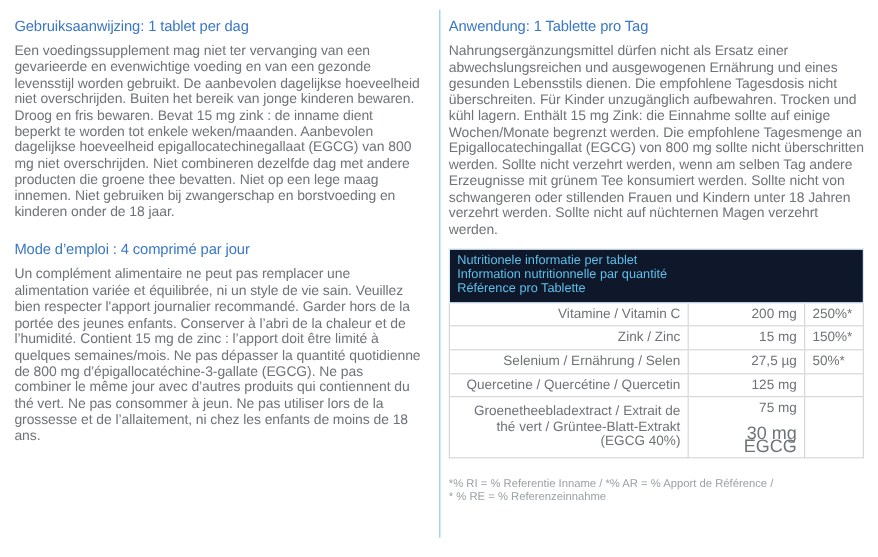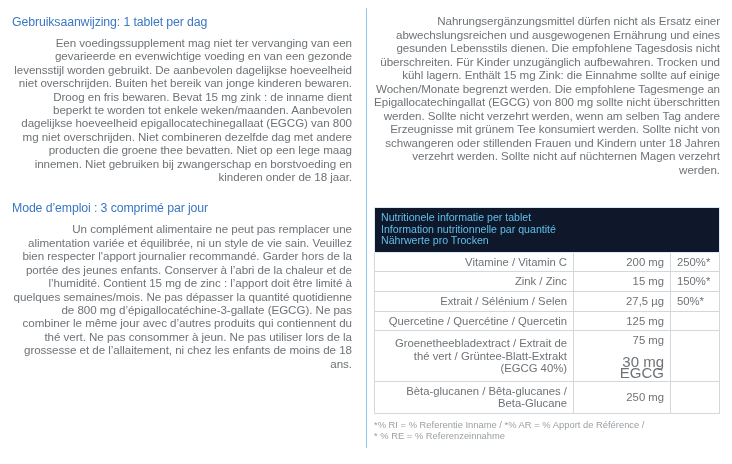--- a/index.html
+++ b/index.html
@@ -52,21 +52,20 @@
     font-weight: normal;
     letter-spacing: -0.1px;
   }
 
   .body-text {
     font-size: 11.6px;
     line-height: 13.4px;
     color: #6e7377;
     margin: 0;
     letter-spacing: -0.05px;
-    text-align: right;
   }
 
   .block-gap {
     height: 17px;
   }
 
   .de-block .body-text {
     line-height: 13.5px;
   }
 
@@ -132,21 +131,21 @@
     line-height: 11px;
     margin-top: 9px;
     color: #6e7377;
   }
 
   .col-w-name  { width: 199px; }
   .col-w-amt   { width: 97px; }
   .col-w-ri    { width: 49px; }
 
   .footnote {
-    margin-top: 5px;
+    margin-top: 15px;
     font-size: 9.4px;
     line-height: 11px;
     color: #9aa0a4;
   }
   .footnote span { display: block; }
 </style>
 </head>
 <body>
 
 <div class="page">
@@ -156,82 +155,78 @@
   <div class="col-left">
 
     <div class="nl-block">
       <p class="heading">Gebruiksaanwijzing: 1 tablet per dag</p>
       <p class="body-text">Een voedingssupplement mag niet ter vervanging van een gevarieerde en evenwichtige voeding en van een gezonde levensstijl worden gebruikt. De aanbevolen dagelijkse hoeveelheid niet overschrijden. Buiten het bereik van jonge kinderen bewaren. Droog en fris bewaren. Bevat 15 mg zink : de inname dient beperkt te worden tot enkele weken/maanden. Aanbevolen dagelijkse hoeveelheid epigallocatechinegallaat (EGCG) van 800 mg niet overschrijden. Niet combineren dezelfde dag met andere producten die groene thee bevatten. Niet op een lege maag innemen. Niet gebruiken bij zwangerschap en borstvoeding en kinderen onder de 18 jaar.</p>
     </div>
 
     <div class="block-gap"></div>
 
     <div class="fr-block">
-      <p class="heading">Mode d’emploi : 3 comprimé par jour</p>
+      <p class="heading">Mode d’emploi : 4 comprimé par jour</p>
       <p class="body-text">Un complément alimentaire ne peut pas remplacer une alimentation variée et équilibrée, ni un style de vie sain. Veuillez bien respecter l'apport journalier recommandé. Garder hors de la portée des jeunes enfants. Conserver à l’abri de la chaleur et de l’humidité. Contient 15 mg de zinc : l’apport doit être limité à quelques semaines/mois. Ne pas dépasser la quantité quotidienne de 800 mg d’épigallocatéchine-3-gallate (EGCG). Ne pas combiner le même jour avec d’autres produits qui contiennent du thé vert. Ne pas consommer à jeun. Ne pas utiliser lors de la grossesse et de l’allaitement, ni chez les enfants de moins de 18 ans.</p>
     </div>
 
   </div>
 
   <div class="col-right">
     <div class="de-block">
+      <p class="heading">Anwendung: 1 Tablette  pro Tag</p>
       <p class="body-text">Nahrungsergänzungsmittel dürfen nicht als Ersatz einer abwechslungsreichen und ausgewogenen Ernährung und eines gesunden Lebensstils dienen. Die empfohlene Tagesdosis nicht überschreiten. Für Kinder unzugänglich aufbewahren. Trocken und kühl lagern. Enthält 15 mg Zink: die Einnahme sollte auf einige Wochen/Monate begrenzt werden. Die empfohlene Tagesmenge an Epigallocatechingallat (EGCG) von 800 mg sollte nicht überschritten werden. Sollte nicht verzehrt werden, wenn am selben Tag andere Erzeugnisse mit grünem Tee konsumiert werden. Sollte nicht von schwangeren oder stillenden Frauen und Kindern unter 18 Jahren verzehrt werden. Sollte nicht auf nüchternen Magen verzehrt werden.</p>
     </div>
   </div>
 
   <div class="nutri-wrap">
     <table class="nutri">
       <colgroup>
         <col class="col-w-name">
         <col class="col-w-amt">
         <col class="col-w-ri">
       </colgroup>
       <thead>
         <tr>
           <th class="thead-cell" colspan="3">
             <span class="hl">Nutritionele informatie per tablet</span>
             <span class="hl">Information nutritionnelle par quantité</span>
-            <span class="hl">Nährwerte pro Trocken</span>
+            <span class="hl">Référence pro Tablette</span>
           </th>
         </tr>
       </thead>
       <tbody>
         <tr>
           <td class="cell-name">Vitamine / Vitamin C</td>
           <td class="cell-amount">200 mg</td>
           <td class="cell-ri">250%*</td>
         </tr>
         <tr>
           <td class="cell-name">Zink / Zinc</td>
           <td class="cell-amount">15 mg</td>
           <td class="cell-ri">150%*</td>
         </tr>
         <tr>
-          <td class="cell-name">Extrait / Sélénium / Selen</td>
+          <td class="cell-name">Selenium / Ernährung / Selen</td>
           <td class="cell-amount">27,5 µg</td>
           <td class="cell-ri">50%*</td>
         </tr>
         <tr>
           <td class="cell-name">Quercetine / Quercétine / Quercetin</td>
           <td class="cell-amount">125 mg</td>
           <td class="cell-ri"></td>
         </tr>
         <tr>
           <td class="cell-name">Groenetheebladextract / Extrait de thé vert / Grüntee-Blatt-Extrakt (EGCG 40%)</td>
           <td class="cell-amount">
             <span>75 mg</span>
             <span class="sub-amount">30 mg EGCG</span>
           </td>
           <td class="cell-ri"></td>
         </tr>
-        <tr>
-          <td class="cell-name">Bèta-glucanen / Bêta-glucanes / Beta-Glucane</td>
-          <td class="cell-amount">250 mg</td>
-          <td class="cell-ri"></td>
-        </tr>
       </tbody>
     </table>
 
     <div class="footnote">
       <span>*% RI = % Referentie Inname / *% AR = % Apport de Référence  /</span>
       <span>* % RE = % Referenzeinnahme</span>
     </div>
   </div>
 
 </div>

